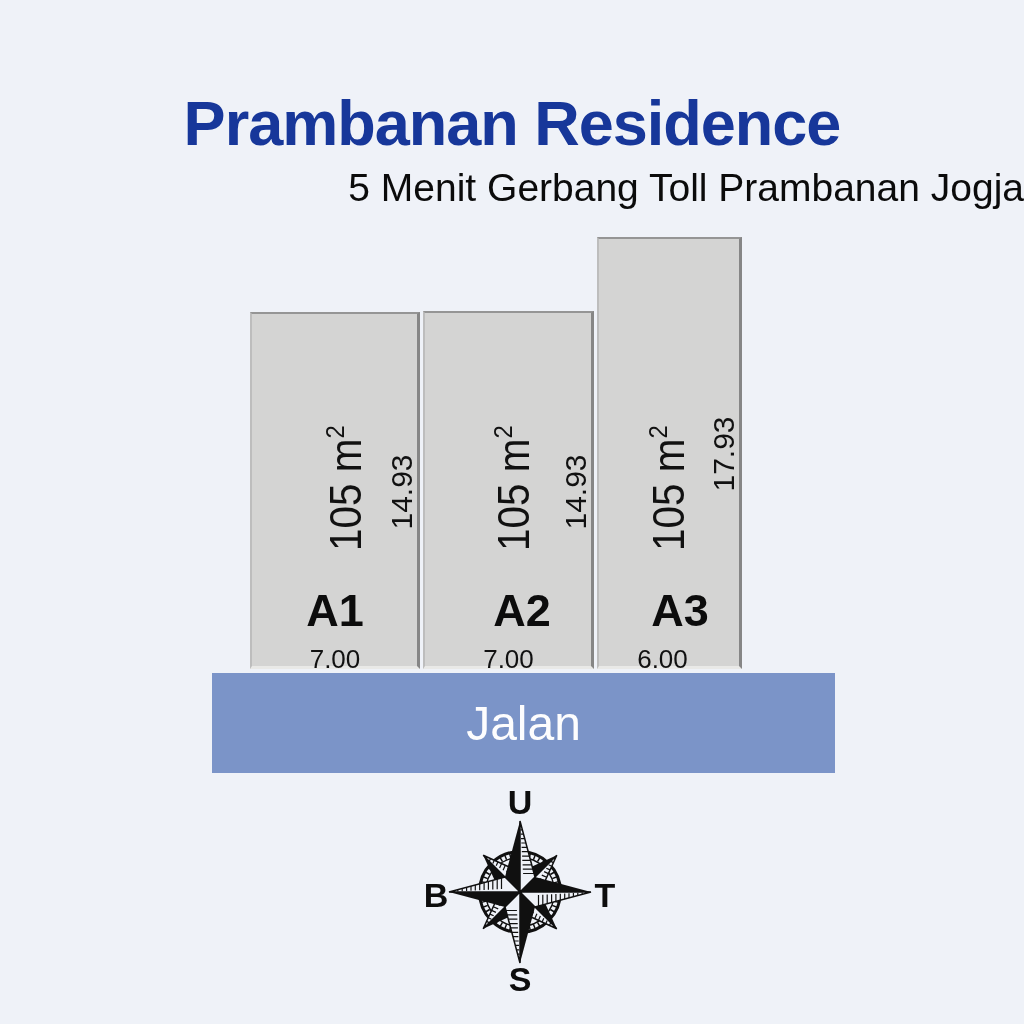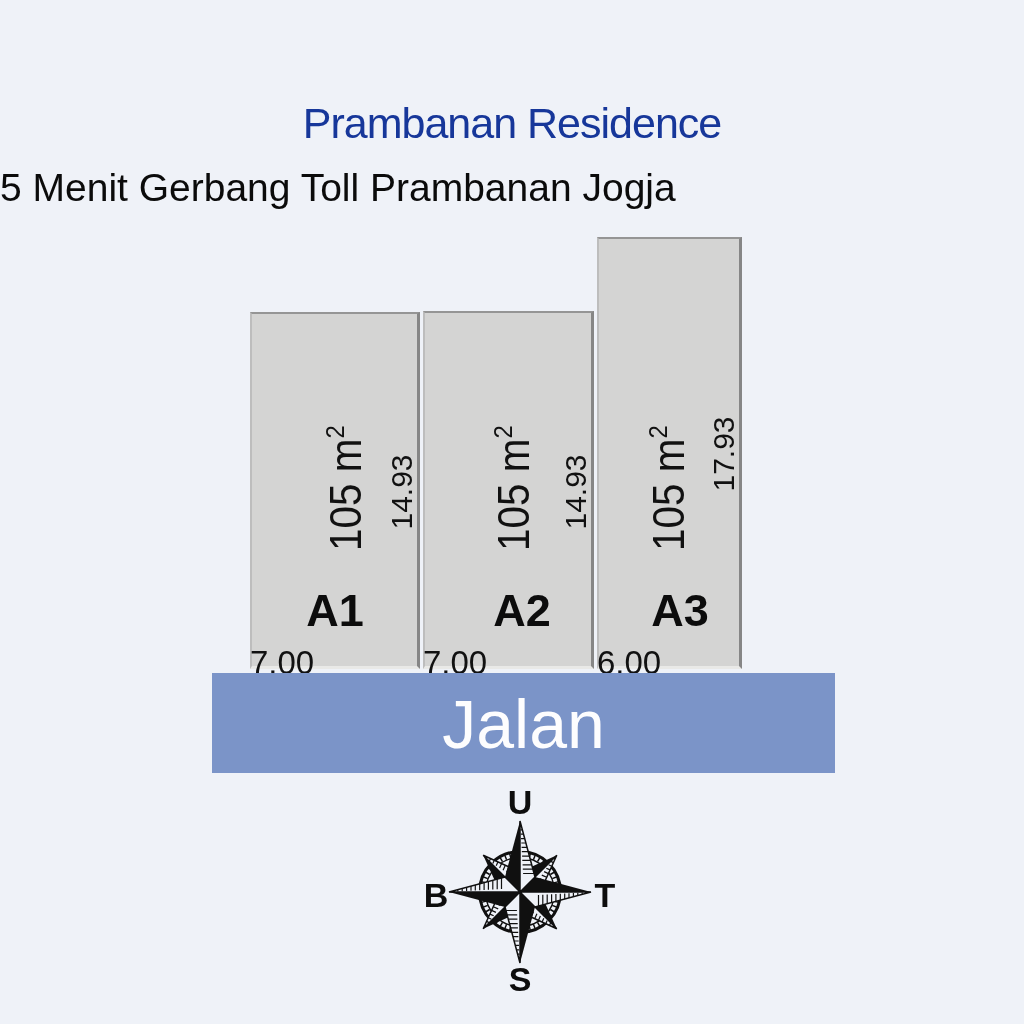--- a/index.html
+++ b/index.html
@@ -4,28 +4,28 @@
 <style>
   html,body{margin:0;padding:0;}
   body{width:1024px;height:1024px;background:#eff2f8;font-family:"Liberation Sans",sans-serif;overflow:hidden;position:relative;}
   .abs{position:absolute;}
   .plot{position:absolute;background:#d4d4d3;border-top:2px solid #959595;border-left:2px solid #bdbdbd;border-right:3px solid #868686;border-bottom:3px solid #e9e9e7;box-sizing:border-box;}
   .rot{position:absolute;transform:rotate(-90deg);white-space:nowrap;color:#111;}
   .area{font-size:44px;letter-spacing:0px;transform:rotate(-90deg) scaleX(0.92);}
   .area .sup{font-size:26px;vertical-align:17px;letter-spacing:1px;}
   .dim{font-size:30px;}
   .plotlabel{position:absolute;font-weight:bold;font-size:45px;line-height:54px;color:#0c0c0c;text-align:center;white-space:nowrap;}
-  .widthlabel{position:absolute;font-size:33px;color:#111;text-align:left;white-space:nowrap;}
+  .widthlabel{position:absolute;font-size:26px;color:#111;text-align:center;white-space:nowrap;}
 </style>
 </head>
 <body>
 
-<div class="abs" style="left:0;width:1024px;top:92px;text-align:center;font-weight:normal;font-size:43px;letter-spacing:-1px;color:#17379a;line-height:63px;">Prambanan Residence</div>
+<div class="abs" style="left:0;width:1024px;top:92px;text-align:center;font-weight:bold;font-size:63px;letter-spacing:-1px;color:#17379a;line-height:63px;">Prambanan Residence</div>
 
-<div class="abs" style="left:0;width:1024px;top:168px;text-align:left;font-size:39px;color:#0b0b0b;line-height:39px;">5 Menit Gerbang Toll Prambanan Jogja</div>
+<div class="abs" style="left:0;width:1024px;top:168px;text-align:right;font-size:39px;color:#0b0b0b;line-height:39px;">5 Menit Gerbang Toll Prambanan Jogja</div>
 
 <div class="plot" style="left:250px;top:312px;width:170px;height:357px;"></div>
 
 <div class="rot area" style="left:272px;top:471px;width:126px;height:44px;line-height:44px;text-align:center;">105 m<span class="sup">2</span></div>
 
 <div class="rot dim" style="left:362px;top:477px;width:80px;height:30px;line-height:30px;text-align:center;">14.93</div>
 
 <div class="plotlabel" style="left:250px;top:584px;width:170px;">A1</div>
 
 <div class="widthlabel" style="left:250px;top:644px;width:170px;">7.00</div>
@@ -45,21 +45,21 @@
 <div class="rot area" style="left:595px;top:471px;width:126px;height:44px;line-height:44px;text-align:center;">105 m<span class="sup">2</span></div>
 
 <div class="rot dim" style="left:684px;top:439px;width:80px;height:30px;line-height:30px;text-align:center;">17.93</div>
 
 <div class="plotlabel" style="left:597px;top:584px;width:166px;">A3</div>
 
 <div class="widthlabel" style="left:597px;top:644px;width:131px;">6.00</div>
 
 <div class="abs" style="left:212px;top:673px;width:623px;height:100px;background:#7b94c8;"></div>
 
-<div class="abs" style="left:212px;top:698px;width:623px;text-align:center;font-size:68px;color:#fdfdfe;line-height:52px;">Jalan</div>
+<div class="abs" style="left:212px;top:698px;width:623px;text-align:center;font-size:48px;color:#fdfdfe;line-height:52px;">Jalan</div>
 
 <svg class="abs" style="left:410px;top:782px;" width="220" height="220" viewBox="0 0 220 220">
   <g fill="none" stroke="#101010">
 
     <circle cx="110" cy="110" r="40.5" stroke-width="3"></circle>
     <circle cx="110" cy="110" r="34.5" stroke-width="1.4"></circle>
     <path stroke-width="1.5" d="M110.0,75.0L110.0,70.0M114.6,75.3L115.2,70.3M119.1,76.2L120.4,71.4M123.4,77.7L125.3,73.0M127.5,79.7L130.0,75.4M131.3,82.2L134.4,78.3M134.7,85.3L138.3,81.7M137.8,88.7L141.7,85.6M140.3,92.5L144.6,90.0M142.3,96.6L147.0,94.7M143.8,100.9L148.6,99.6M144.7,105.4L149.7,104.8M145.0,110.0L150.0,110.0M144.7,114.6L149.7,115.2M143.8,119.1L148.6,120.4M142.3,123.4L147.0,125.3M140.3,127.5L144.6,130.0M137.8,131.3L141.7,134.4M134.7,134.7L138.3,138.3M131.3,137.8L134.4,141.7M127.5,140.3L130.0,144.6M123.4,142.3L125.3,147.0M119.1,143.8L120.4,148.6M114.6,144.7L115.2,149.7M110.0,145.0L110.0,150.0M105.4,144.7L104.8,149.7M100.9,143.8L99.6,148.6M96.6,142.3L94.7,147.0M92.5,140.3L90.0,144.6M88.7,137.8L85.6,141.7M85.3,134.7L81.7,138.3M82.2,131.3L78.3,134.4M79.7,127.5L75.4,130.0M77.7,123.4L73.0,125.3M76.2,119.1L71.4,120.4M75.3,114.6L70.3,115.2M75.0,110.0L70.0,110.0M75.3,105.4L70.3,104.8M76.2,100.9L71.4,99.6M77.7,96.6L73.0,94.7M79.7,92.5L75.4,90.0M82.2,88.7L78.3,85.6M85.3,85.3L81.7,81.7M88.7,82.2L85.6,78.3M92.5,79.7L90.0,75.4M96.6,77.7L94.7,73.0M100.9,76.2L99.6,71.4M105.4,75.3L104.8,70.3"></path>
   </g>
 
   <g id="dp">

